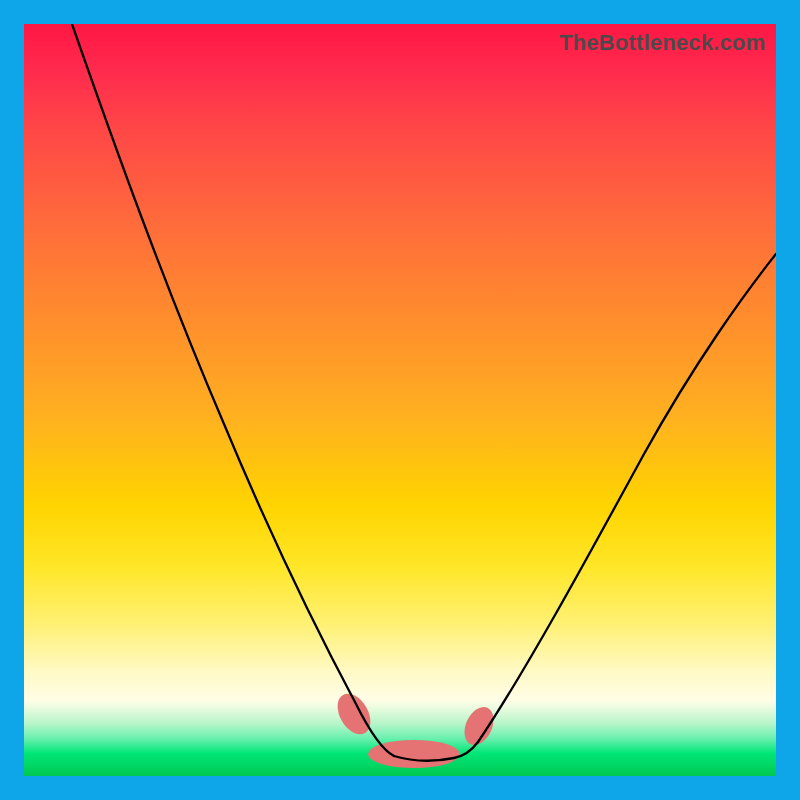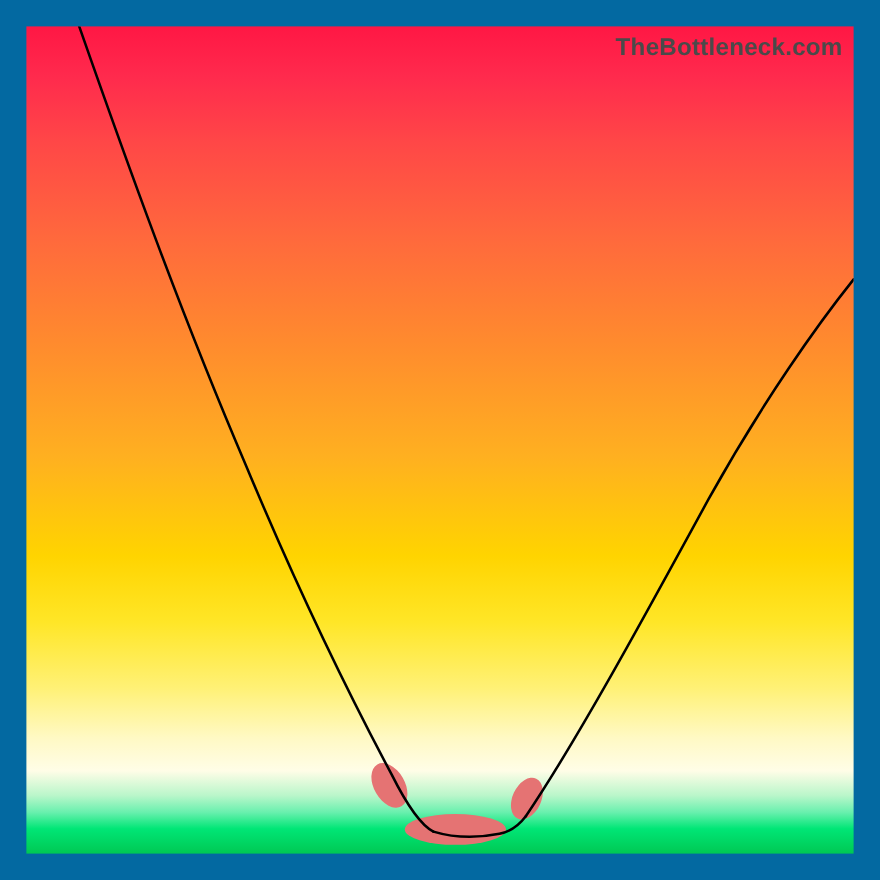--- a/index.html
+++ b/index.html
@@ -10,21 +10,21 @@
     background: #000;
     overflow: hidden;
     font-family: Arial, Helvetica, sans-serif;
   }
   .frame {
     position: absolute;
     left: 0;
     top: 0;
     width: 800px;
     height: 800px;
-    background: #0369a1;
+    background: #0ea5e9;
   }
   .plot {
     position: absolute;
     left: 24px;
     top: 24px;
     width: 752px;
     height: 752px;
     
     background: linear-gradient(
       to bottom,

